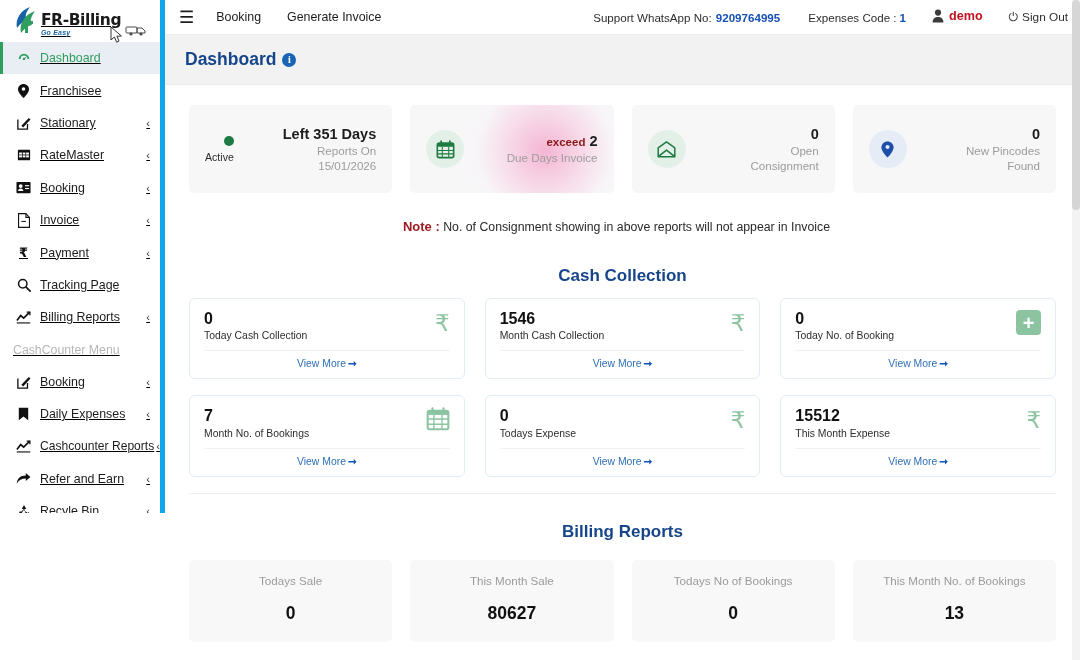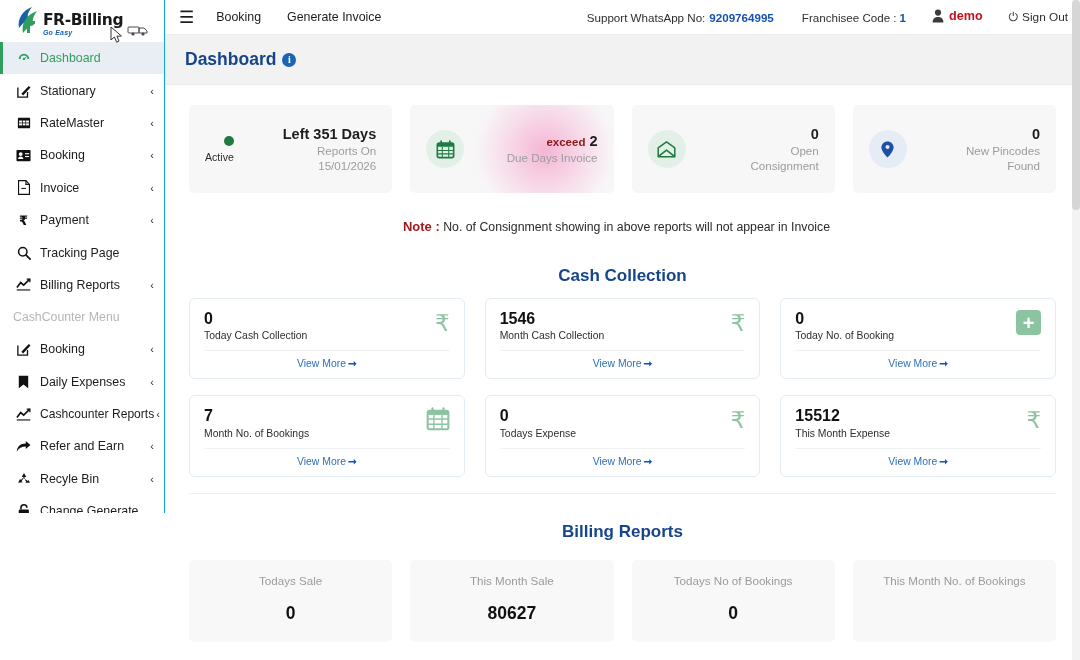--- a/index.html
+++ b/index.html
@@ -9,23 +9,24 @@
     font-family: "Liberation Sans", sans-serif;
     background: #ffffff;
     overflow: hidden;
   }
   .app { display: flex; width: 1080px; height: 660px; position: relative; }
 
   
   .sidebar {
     width: 165px; min-width: 165px; height: 513px;
     background: #ffffff;
-    border-right: 1px solid #0ea5e9;
+    border-right: 5px solid #0ea5e9;
     overflow: hidden;
     position: relative;
+    text-decoration: underline;
   }
   .logo-box {
     height: 40px; display: flex; align-items: center; justify-content: center;
     padding: 2px 0 0 0; position: relative;
   }
   .logo-wrap { display: flex; align-items: flex-end; gap: 2px; position: relative; }
   .logo-mark { width: 26px; height: 30px; position: relative; }
   .logo-text-col { display: flex; flex-direction: column; align-items: flex-start; line-height: 1; }
   .logo-title {
     font-size: 15.5px; font-weight: bold; color: #1a1a1a; letter-spacing: -0.4px;
@@ -213,20 +214,30 @@
           <svg width="14" height="14" viewBox="0 0 16 16">
               <path d="M8 3a6 6 0 0 0-6 6h2.2A3.8 3.8 0 0 1 8 5.2 3.8 3.8 0 0 1 11.8 9H14A6 6 0 0 0 8 3z" fill="#2f9e5f"></path>
               <circle cx="8" cy="9" r="1.4" fill="#2f9e5f"></circle>
               <path d="M8 9 L11 6.4" stroke="#2f9e5f" stroke-width="1.1"></path>
             </svg>
         </span>
         <span class="lbl">Dashboard</span>
         <span class="chev"></span>
       </div>
 
+      <div class="nav-item">
+        <span class="ic">
+          <svg width="11" height="14" viewBox="0 0 11 14">
+              <path d="M5.5 0C2.5 0 0 2.4 0 5.2 0 9 5.5 14 5.5 14S11 9 11 5.2C11 2.4 8.5 0 5.5 0z" fill="#111"></path>
+              <circle cx="5.5" cy="5" r="1.8" fill="#fff"></circle>
+            </svg>
+        </span>
+        <span class="lbl">Franchisee</span>
+        <span class="chev"></span>
+      </div>
 
       <div class="nav-item">
         <span class="ic">
           <svg width="14" height="14" viewBox="0 0 16 16">
               <path d="M1 4 L1 15 L12 15 L12 9" fill="none" stroke="#111" stroke-width="1.5"></path>
               <path d="M5 11 L13.5 2.2 L15.4 4.1 L7 13 Z" fill="#111"></path>
             </svg>
         </span>
         <span class="lbl">Stationary</span>
         <span class="chev">‹</span>
@@ -379,21 +390,21 @@
       <span class="hamburger">☰</span>
       <span class="topnav-link">Booking</span>
       <span class="topnav-link">Generate Invoice</span>
 
       <div class="top-right">
         <span class="tr-item">
           <span>Support WhatsApp No:</span>
           <span class="hl">9209764995</span>
         </span>
         <span class="tr-item">
-          <span>Franchisee Code :</span>
+          <span>Expenses Code :</span>
           <span class="hl2">1</span>
         </span>
         <span class="user-chip">
           <span class="user-ic">
             <svg width="12" height="14" viewBox="0 0 12 14">
                 <circle cx="6" cy="3.6" r="3.1" fill="#3b3b3b"></circle>
                 <path d="M0.6 13.4 C0.6 9.8 3 8 6 8 s5.4 1.8 5.4 5.4 z" fill="#3b3b3b"></path>
               </svg>
           </span>
           <span class="user-name">demo</span>
@@ -590,20 +601,21 @@
         <div class="br-card">
           <div class="br-lbl">This Month Sale</div>
           <div class="br-num">80627</div>
         </div>
         <div class="br-card">
           <div class="br-lbl">Todays No of Bookings</div>
           <div class="br-num">0</div>
         </div>
         <div class="br-card">
           <div class="br-lbl">This Month No. of Bookings</div>
+          <div class="br-num">13</div>
         </div>
       </div>
 
     </div>
   </section>
 
   <span class="cursor">
     <svg width="16" height="18" viewBox="0 0 16 18">
       <path d="M1 1 L1 14 L4.4 11 L6.6 16.2 L9 15.1 L6.9 10.2 L11.4 10 Z" fill="#ffffff" stroke="#333" stroke-width="1"></path>
     </svg>

